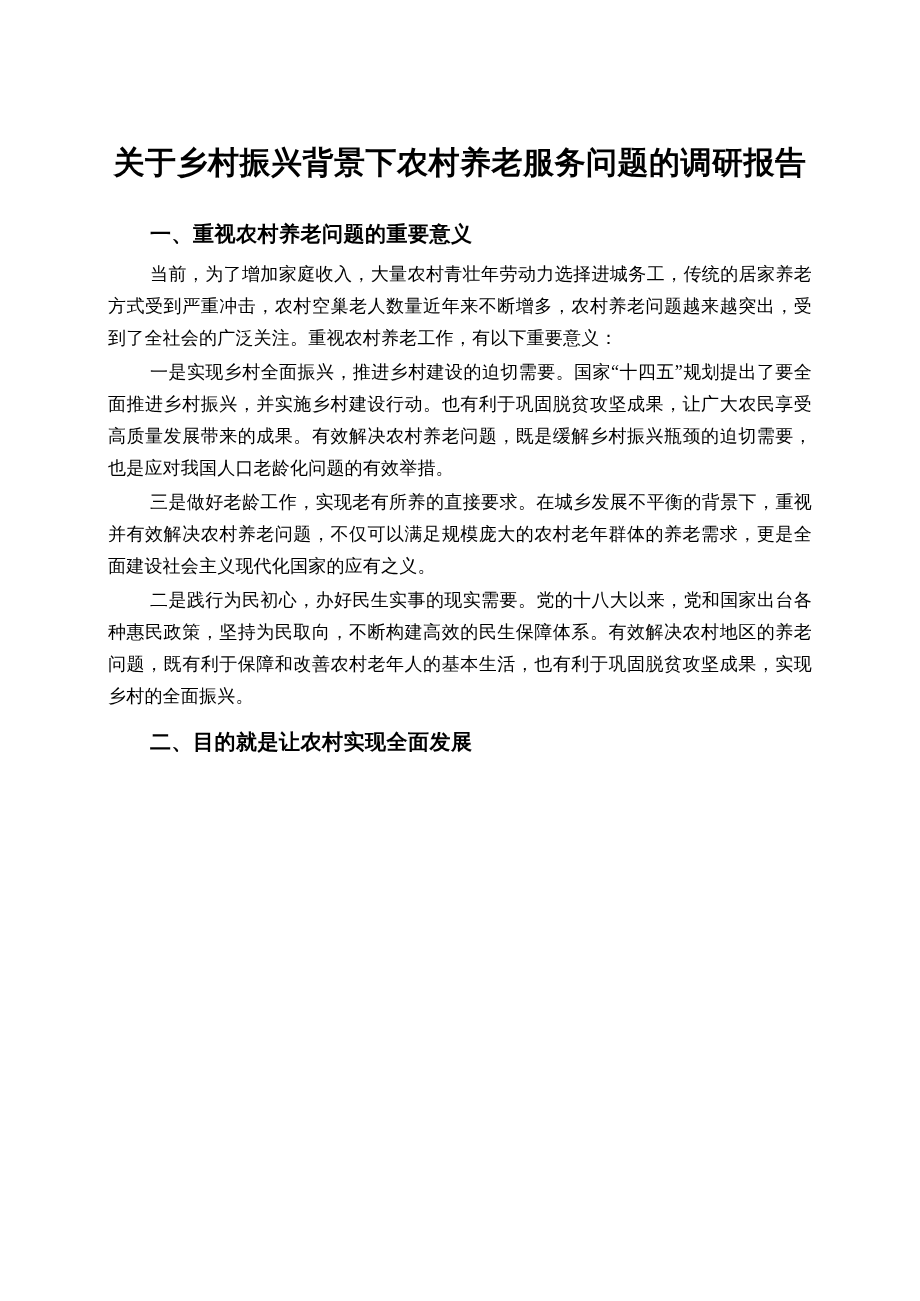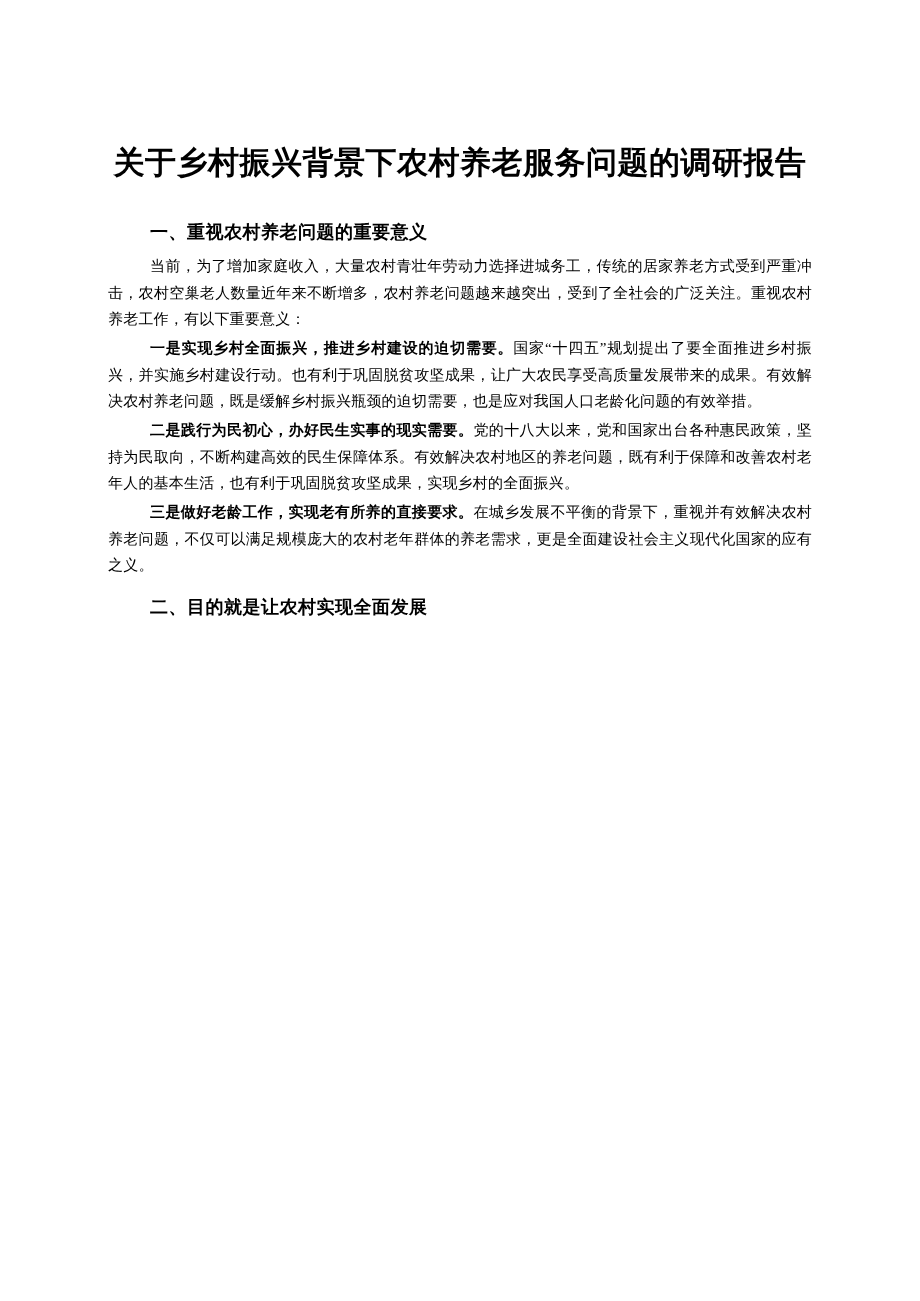--- a/index.html
+++ b/index.html
@@ -26,38 +26,38 @@
     font-size: 31px;
     font-weight: 700;
     line-height: 1.42;
     text-align: center;
     letter-spacing: 0.5px;
     margin: 0 0 34px 0;
     color: #000;
   }
   .section-heading {
     font-family: "DejaVu Sans", "Liberation Sans", sans-serif;
-    font-size: 18px;
+    font-size: 21px;
     font-weight: 700;
     line-height: 1.6;
     margin: 14px 0 6px 0;
     text-indent: 42px;
     letter-spacing: 0.5px;
   }
   p.body-para {
-    font-size: 15px;
+    font-size: 18px;
     line-height: 1.78;
     margin: 0 0 2px 0;
     text-indent: 42px;
     text-align: justify;
     text-justify: inter-ideograph;
     letter-spacing: 0.2px;
   }
   p.body-para .lead {
-    font-weight: 700;
+    font-weight: 400;
   }
   .spacer-bottom {
     height: 20px;
   }
 </style>
 </head>
 <body>
 
 <div class="page">
 
@@ -67,23 +67,23 @@
 
   <p class="body-para">
     <span class="lead"></span><span>当前，为了增加家庭收入，大量农村青壮年劳动力选择进城务工，传统的居家养老方式受到严重冲击，农村空巢老人数量近年来不断增多，农村养老问题越来越突出，受到了全社会的广泛关注。重视农村养老工作，有以下重要意义：</span>
   </p>
 
   <p class="body-para">
     <span class="lead">一是实现乡村全面振兴，推进乡村建设的迫切需要。</span><span>国家“十四五”规划提出了要全面推进乡村振兴，并实施乡村建设行动。也有利于巩固脱贫攻坚成果，让广大农民享受高质量发展带来的成果。有效解决农村养老问题，既是缓解乡村振兴瓶颈的迫切需要，也是应对我国人口老龄化问题的有效举措。</span>
   </p>
 
   <p class="body-para">
-    <span class="lead">二是践行为民初心，办好民生实事的现实需要。</span><span>党的十八大以来，党和国家出台各种惠民政策，坚持为民取向，不断构建高效的民生保障体系。有效解决农村地区的养老问题，既有利于保障和改善农村老年人的基本生活，也有利于巩固脱贫攻坚成果，实现乡村的全面振兴。</span>
+    <span class="lead">三是做好老龄工作，实现老有所养的直接要求。</span><span>在城乡发展不平衡的背景下，重视并有效解决农村养老问题，不仅可以满足规模庞大的农村老年群体的养老需求，更是全面建设社会主义现代化国家的应有之义。</span>
   </p>
 
   <p class="body-para">
-    <span class="lead">三是做好老龄工作，实现老有所养的直接要求。</span><span>在城乡发展不平衡的背景下，重视并有效解决农村养老问题，不仅可以满足规模庞大的农村老年群体的养老需求，更是全面建设社会主义现代化国家的应有之义。</span>
+    <span class="lead">二是践行为民初心，办好民生实事的现实需要。</span><span>党的十八大以来，党和国家出台各种惠民政策，坚持为民取向，不断构建高效的民生保障体系。有效解决农村地区的养老问题，既有利于保障和改善农村老年人的基本生活，也有利于巩固脱贫攻坚成果，实现乡村的全面振兴。</span>
   </p>
 
   <h2 class="section-heading">二、目的就是让农村实现全面发展</h2>
 
   <div class="spacer-bottom"></div>
 </div>
 
 </body></html>

